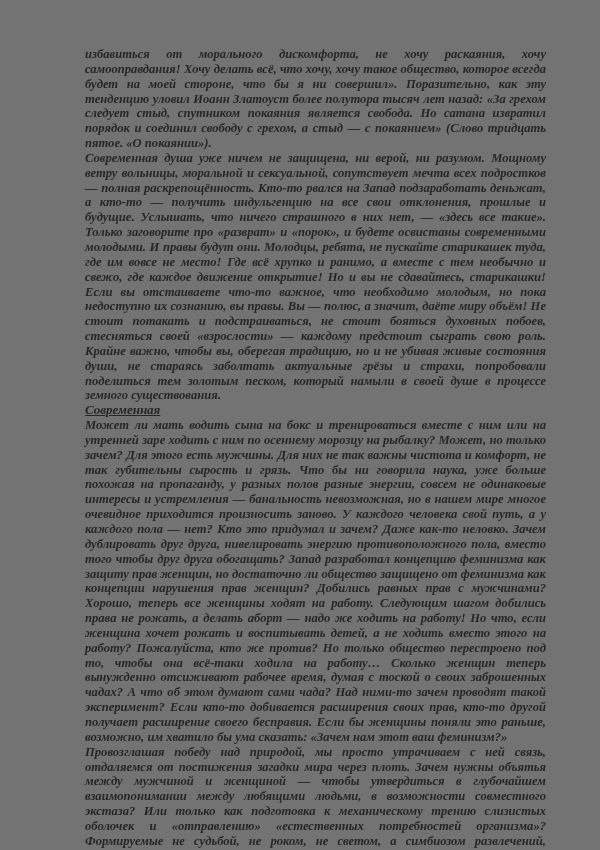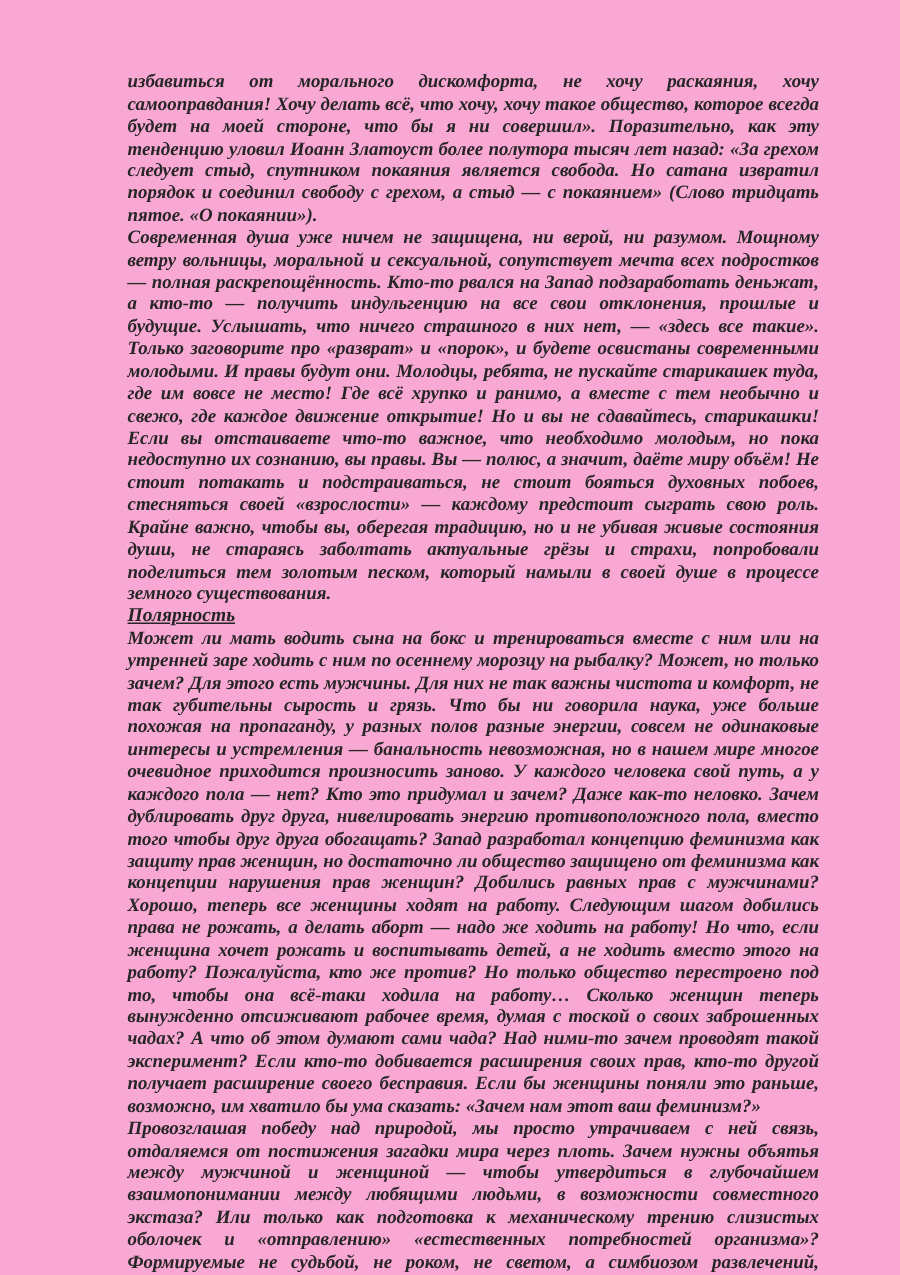--- a/index.html
+++ b/index.html
@@ -5,21 +5,21 @@
   html, body {
     margin: 0;
     padding: 0;
     background: #ffffff;
   }
   .page {
     position: relative;
     box-sizing: border-box;
     width: 600px;
     height: 850px;
-    background: #f9a8d4;
+    background: #737373;
     padding: 47px 54px 16px 85px;
     font-family: "Liberation Serif", "DejaVu Serif", serif;
     font-style: italic;
     font-weight: bold;
     font-size: 12.6px;
     line-height: 14.85px;
     color: #262626;
     text-align: justify;
     overflow: hidden;
   }
@@ -37,16 +37,16 @@
     text-decoration: underline;
     text-align: left;
   }
 </style>
 </head>
 <body>
 
 <div class="page">
   <p class="para">избавиться от морального дискомфорта, не хочу раскаяния, хочу самооправдания! Хочу делать всё, что хочу, хочу такое общество, которое всегда будет на моей стороне, что бы я ни совершил». Поразительно, как эту тенденцию уловил Иоанн Златоуст более полутора тысяч лет назад: «За грехом следует стыд, спутником покаяния является свобода. Но сатана извратил порядок и соединил свободу с грехом, а стыд — с покаянием» (Слово тридцать пятое. «О покаянии»).</p>
   <p class="para">Современная душа уже ничем не защищена, ни верой, ни разумом. Мощному ветру вольницы, моральной и сексуальной, сопутствует мечта всех подростков — полная раскрепощённость. Кто-то рвался на Запад подзаработать деньжат, а кто-то — получить индульгенцию на все свои отклонения, прошлые и будущие. Услышать, что ничего страшного в них нет, — «здесь все такие». Только заговорите про «разврат» и «порок», и будете освистаны современными молодыми. И правы будут они. Молодцы, ребята, не пускайте старикашек туда, где им вовсе не место! Где всё хрупко и ранимо, а вместе с тем необычно и свежо, где каждое движение открытие! Но и вы не сдавайтесь, старикашки! Если вы отстаиваете что-то важное, что необходимо молодым, но пока недоступно их сознанию, вы правы. Вы — полюс, а значит, даёте миру объём! Не стоит потакать и подстраиваться, не стоит бояться духовных побоев, стесняться своей «взрослости» — каждому предстоит сыграть свою роль. Крайне важно, чтобы вы, оберегая традицию, но и не убивая живые состояния души, не стараясь заболтать актуальные грёзы и страхи, попробовали поделиться тем золотым песком, который намыли в своей душе в процессе земного существования.</p>
-  <h2 class="heading">Полярность</h2>
+  <h2 class="heading">Современная</h2>
   <p class="para">Может ли мать водить сына на бокс и тренироваться вместе с ним или на утренней заре ходить с ним по осеннему морозцу на рыбалку? Может, но только зачем? Для этого есть мужчины. Для них не так важны чистота и комфорт, не так губительны сырость и грязь. Что бы ни говорила наука, уже больше похожая на пропаганду, у разных полов разные энергии, совсем не одинаковые интересы и устремления — банальность невозможная, но в нашем мире многое очевидное приходится произносить заново. У каждого человека свой путь, а у каждого пола — нет? Кто это придумал и зачем? Даже как-то неловко. Зачем дублировать друг друга, нивелировать энергию противоположного пола, вместо того чтобы друг друга обогащать? Запад разработал концепцию феминизма как защиту прав женщин, но достаточно ли общество защищено от феминизма как концепции нарушения прав женщин? Добились равных прав с мужчинами? Хорошо, теперь все женщины ходят на работу. Следующим шагом добились права не рожать, а делать аборт — надо же ходить на работу! Но что, если женщина хочет рожать и воспитывать детей, а не ходить вместо этого на работу? Пожалуйста, кто же против? Но только общество перестроено под то, чтобы она всё-таки ходила на работу… Сколько женщин теперь вынужденно отсиживают рабочее время, думая с тоской о своих заброшенных чадах? А что об этом думают сами чада? Над ними-то зачем проводят такой эксперимент? Если кто-то добивается расширения своих прав, кто-то другой получает расширение своего бесправия. Если бы женщины поняли это раньше, возможно, им хватило бы ума сказать: «Зачем нам этот ваш феминизм?»</p>
   <p class="para">Провозглашая победу над природой, мы просто утрачиваем с ней связь, отдаляемся от постижения загадки мира через плоть. Зачем нужны объятья между мужчиной и женщиной — чтобы утвердиться в глубочайшем взаимопонимании между любящими людьми, в возможности совместного экстаза? Или только как подготовка к механическому трению слизистых оболочек и «отправлению» «естественных потребностей организма»? Формируемые не судьбой, не роком, не светом, а симбиозом развлечений, извращений и медикаментозных приспособлений, люди попадают в ужасную зависимость: почувствовал кайф, завтра захочешь почувствовать ещё круче, а уже не получается. Тогда надо искать способы</p>
 </div>
 
 </body></html>

